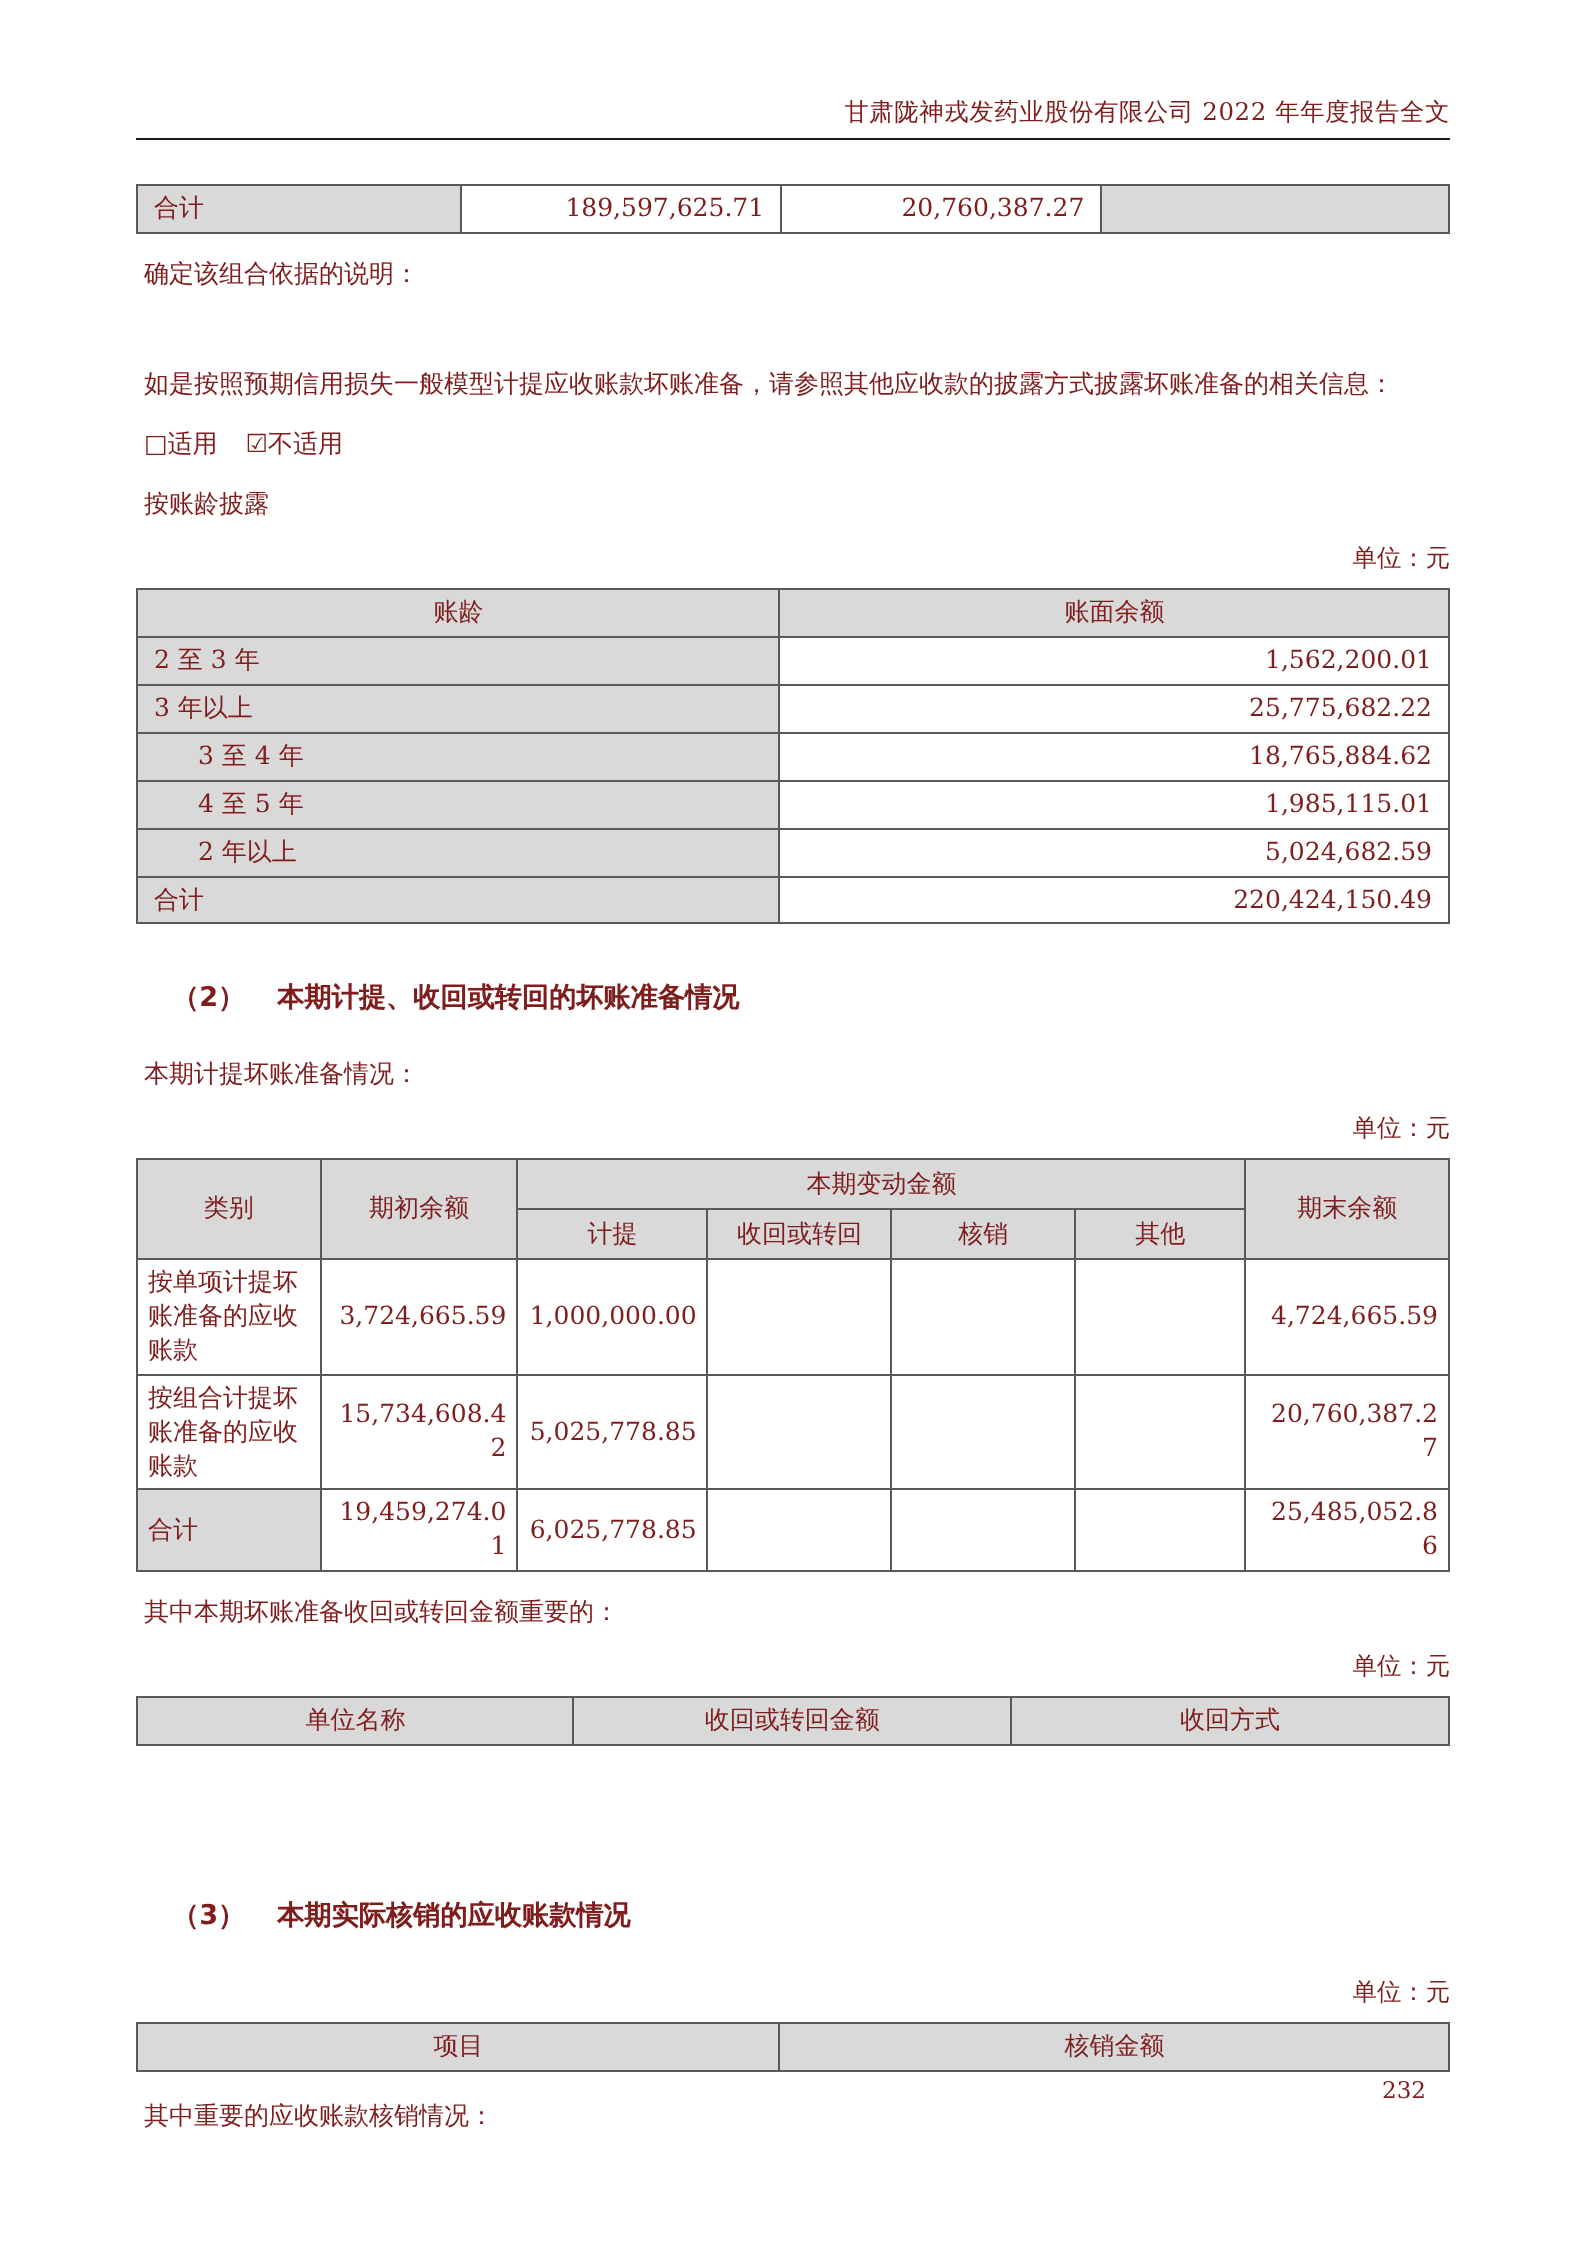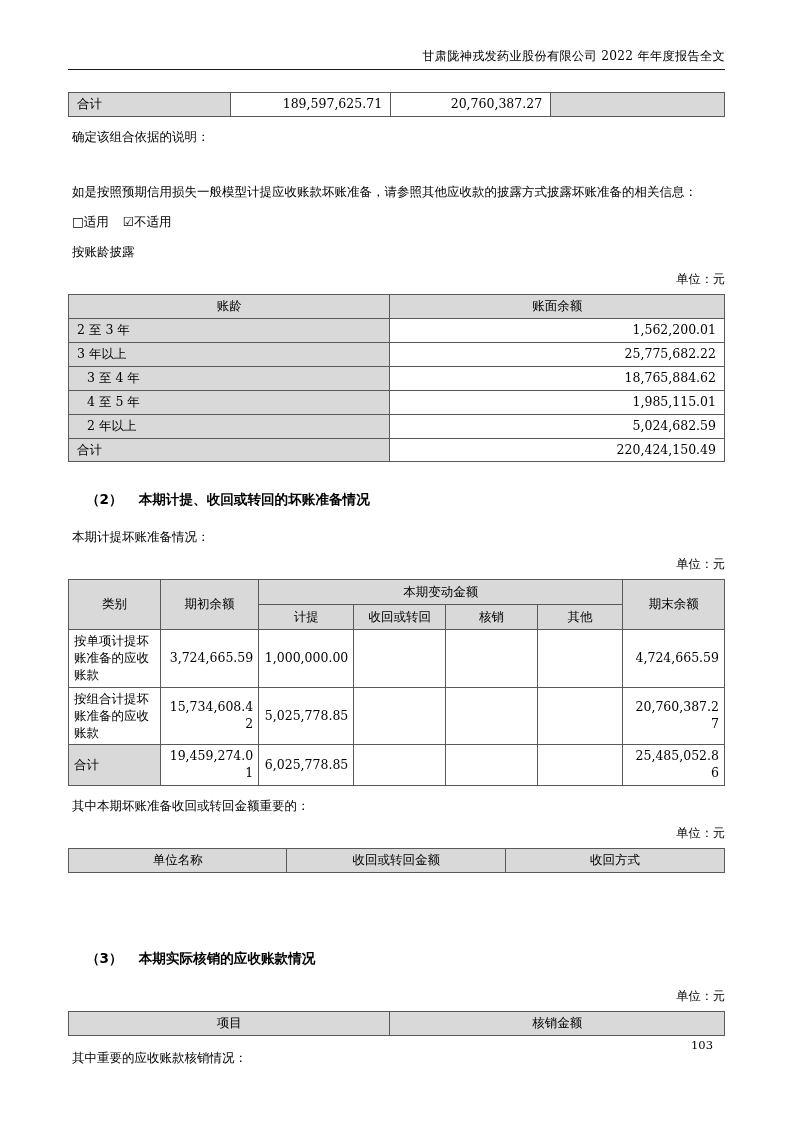--- a/index.html
+++ b/index.html
@@ -1,20 +1,20 @@
 <!DOCTYPE html>
 <html><head>
 <meta charset="utf-8">
 <style>
   * { margin:0; padding:0; box-sizing:border-box; }
   html,body { background:#e8e8e8; }
   .page {
     width:793px; height:1122px; background:#ffffff; margin:0 auto;
     font-family:"DejaVu Serif","Liberation Serif",serif;
-    color:#000000; position:relative;
+    color:#7f1d1d; position:relative;
     padding:48px 68px 0 68px; font-size:12.5px; line-height:1.35;
   }
   .doc-header { text-align:right; font-size:12.2px; letter-spacing:0.3px; }
   .header-rule { border:none; border-top:1.8px solid #1a1a1a; margin-top:5px; }
 
   table { width:100%; border-collapse:collapse; table-layout:fixed; border:1.5px solid #3c3c3c; }
   td, th { border:1px solid #595959; padding:3px 8px; font-weight:normal; font-size:12.5px; vertical-align:middle; }
   .gray { background:#d9d9d9; }
   .center { text-align:center; }
   .num { text-align:right; overflow-wrap:anywhere; word-break:normal; }
@@ -23,21 +23,21 @@
   .tbl-total td { height:23px; }
 
   .para { margin-top:12px; padding-left:4px; }
   .para-gap { margin-top:38px; }
   .checkline { margin-top:13px; padding-left:4px; }
   .checkline .chk { margin-right:10px; }
   .unit-label { text-align:right; margin-top:10px; font-size:12.2px; }
 
   .tbl-aging { margin-top:7px; }
   .tbl-aging td, .tbl-aging th { height:22px; }
-  .tbl-aging .indent { padding-left:18px; }
+  .tbl-aging .indent { padding-left:30px; }
 
   .section-heading { margin-top:28px; padding-left:18px; font-weight:bold; font-size:13.6px; font-family:"DejaVu Sans","Liberation Sans",sans-serif; }
   .section-heading .sec-num { margin-right:16px; }
   .section3 { margin-top:76px; }
 
   .tbl-prov { margin-top:7px; }
   .tbl-prov th, .tbl-prov td { padding:3px 5px; }
   .tbl-prov .hrow th { height:25px; }
   .tbl-prov .cat { text-align:left; }
 
@@ -215,15 +215,15 @@
     <tbody>
         <tr>
       <th class="gray center">项目</th>
       <th class="gray center">核销金额</th>
     </tr>
   </tbody>
     </table>
 
   <div class="para" style="margin-top:14px">其中重要的应收账款核销情况：</div>
 
-  <div class="page-number">103</div>
+  <div class="page-number">232</div>
 
 </div>
 
 </body></html>

